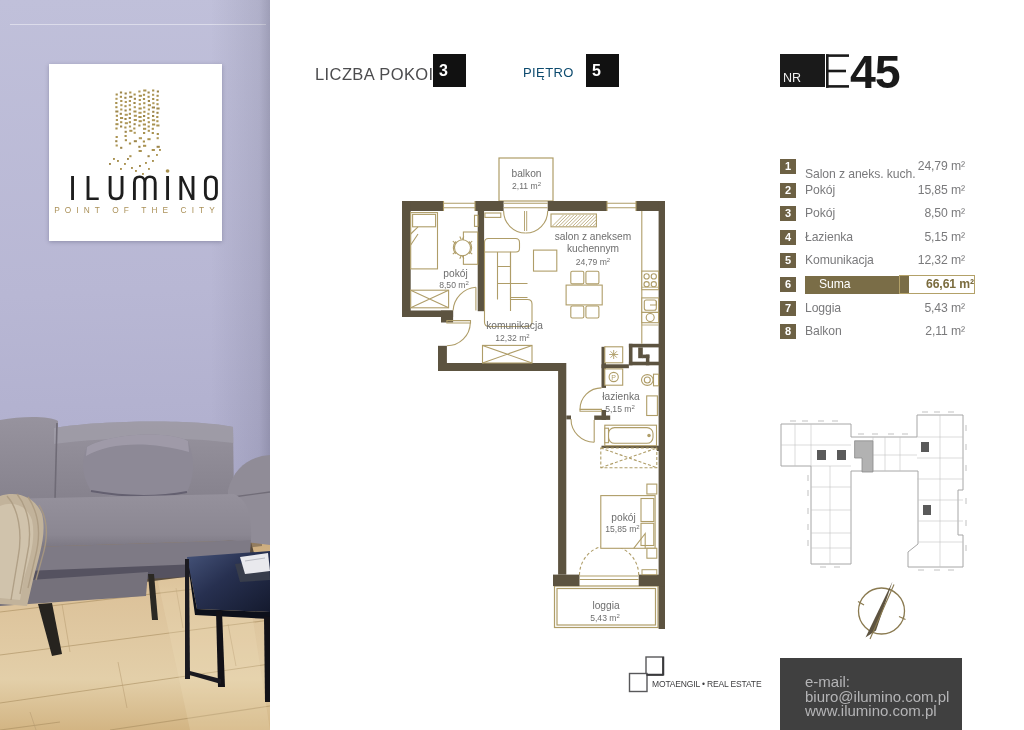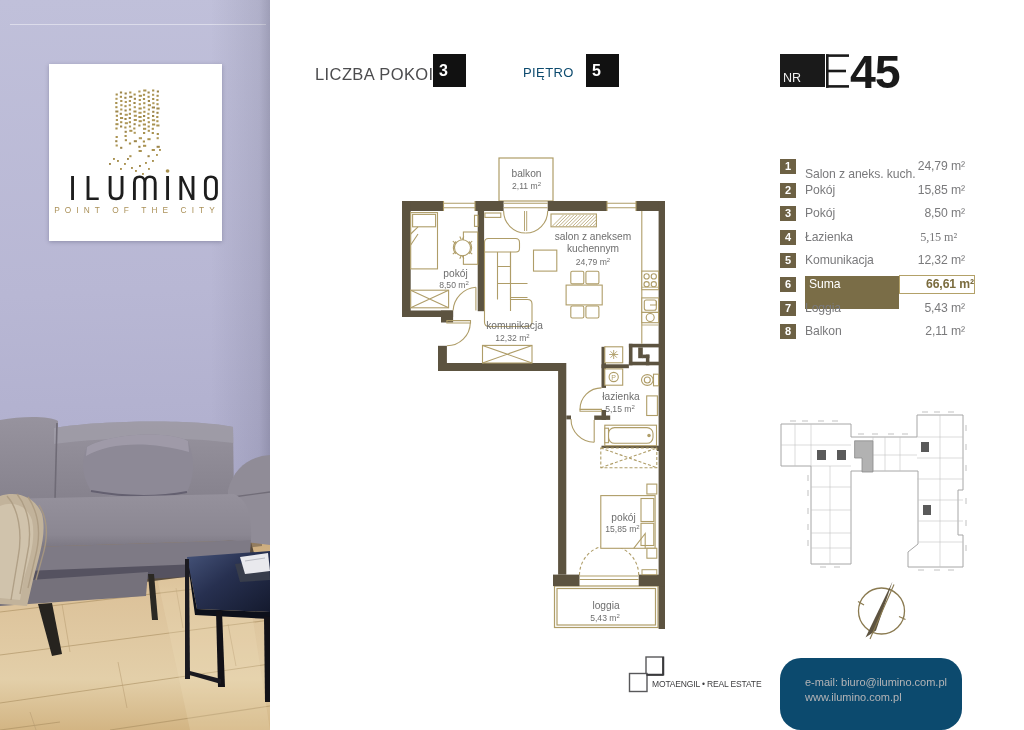--- a/index.html
+++ b/index.html
@@ -302,32 +302,32 @@
 
   <div style="position:relative;height:23.6px;">
     <span style="position:absolute;left:0;top:2px;width:16px;height:15px;background:#6d6144;color:#fff;font-weight:bold;font-size:11px;text-align:center;line-height:15px;">3</span>
     <span style="position:absolute;left:25px;top:2px;">Pokój</span>
     <span style="position:absolute;right:9px;top:2px;">8,50 m²</span>
   </div>
 
   <div style="position:relative;height:23.6px;">
     <span style="position:absolute;left:0;top:2px;width:16px;height:15px;background:#6d6144;color:#fff;font-weight:bold;font-size:11px;text-align:center;line-height:15px;">4</span>
     <span style="position:absolute;left:25px;top:2px;">Łazienka</span>
-    <span style="position:absolute;right:17px;top:2px;font-family:Liberation Serif, serif;">5,15 m²</span>
+    <span style="position:absolute;right:9px;top:2px;">5,15 m²</span>
   </div>
 
   <div style="position:relative;height:23.6px;">
     <span style="position:absolute;left:0;top:2px;width:16px;height:15px;background:#6d6144;color:#fff;font-weight:bold;font-size:11px;text-align:center;line-height:15px;">5</span>
     <span style="position:absolute;left:25px;top:2px;">Komunikacja</span>
     <span style="position:absolute;right:9px;top:2px;">12,32 m²</span>
   </div>
 
   <div style="position:relative;height:23.6px;">
     <span style="position:absolute;left:0;top:2px;width:16px;height:15px;background:#6d6144;color:#fff;font-weight:bold;font-size:11px;text-align:center;line-height:15px;">6</span>
-    <span style="position:absolute;left:25px;top:1px;width:90px;height:33px;background:#7a6d47;color:#fff;padding-left:4px;line-height:17px;">Suma</span>
+    <span style="position:absolute;left:25px;top:1px;width:90px;height:18px;background:#7a6d47;color:#fff;padding-left:14px;line-height:17px;">Suma</span>
     <span style="position:absolute;left:119px;top:0px;width:74px;height:17px;border:1.4px solid #b3a168;color:#7b6c3e;font-weight:bold;text-align:right;line-height:17px;">66,61 m²</span>
   </div>
 
   <div style="position:relative;height:23.6px;">
     <span style="position:absolute;left:0;top:2px;width:16px;height:15px;background:#6d6144;color:#fff;font-weight:bold;font-size:11px;text-align:center;line-height:15px;">7</span>
     <span style="position:absolute;left:25px;top:2px;">Loggia</span>
     <span style="position:absolute;right:9px;top:2px;">5,43 m²</span>
   </div>
 
   <div style="position:relative;height:23.6px;">
@@ -601,15 +601,15 @@
   <path d="M15,59 L39,4.5" stroke="#8a7a50" stroke-width="1.1"></path>
 </svg>
 
 <svg class="abs" style="left:627px;top:654px;" width="125" height="42" viewBox="0 0 125 42">
   <rect x="19" y="3" width="17.5" height="18" fill="#ffffff" stroke="#58585a" stroke-width="1.4"></rect>
   <rect x="2.5" y="19.5" width="17.5" height="18" fill="#ffffff" stroke="#58585a" stroke-width="1.4"></rect>
   <path d="M19.4,20.8 h17 M36.1,3 v18" stroke="#3a3a3c" stroke-width="2" fill="none"></path>
 </svg>
 <div class="abs" style="left:652px;top:679px;white-space:nowrap;font-size:8.5px;letter-spacing:-0.15px;color:#3c3c3e;">MOTAENGIL • REAL ESTATE</div>
 
-<div class="abs" style="left:780px;top:658px;width:182px;height:72px;background:#0c4a6e;color:#b4b4b6;font-size:11px;border-radius:21px;">
+<div class="abs" style="left:780px;top:658px;width:182px;height:72px;background:#404040;color:#b4b4b6;font-size:15px;">
   <div style="position:absolute;left:25px;top:17px;line-height:14.5px;">e-mail: biuro@ilumino.com.pl<br>www.ilumino.com.pl</div>
 </div>
 
 </body></html>

